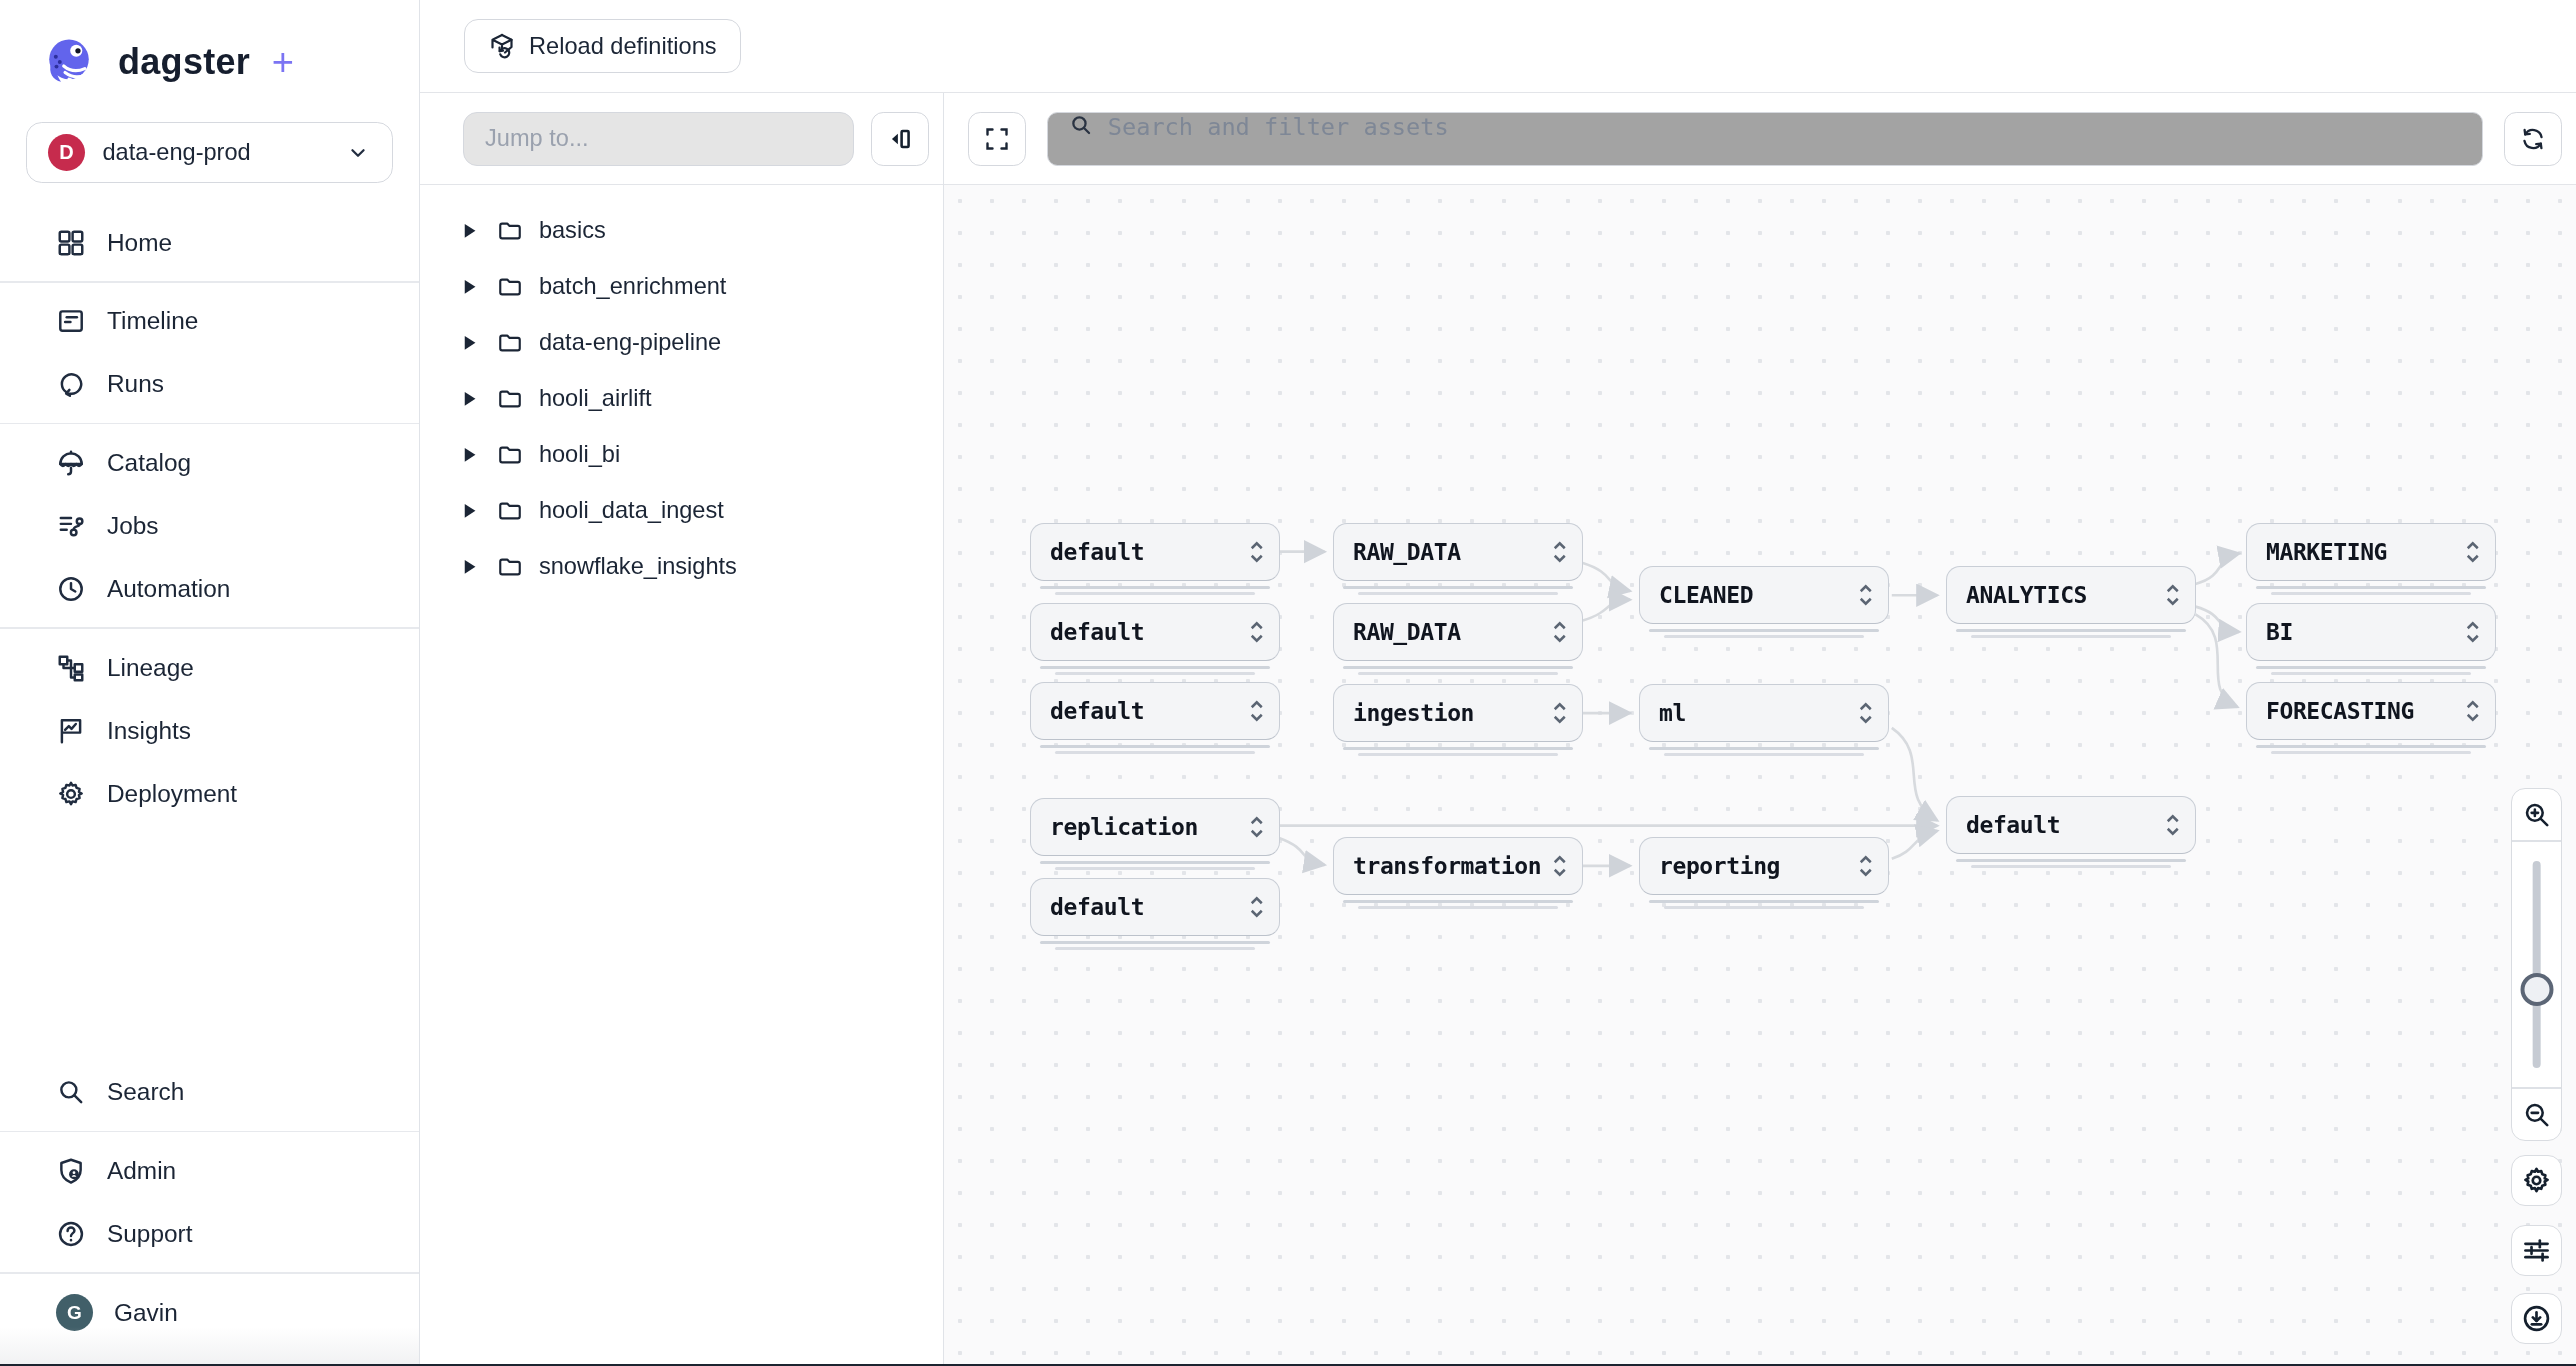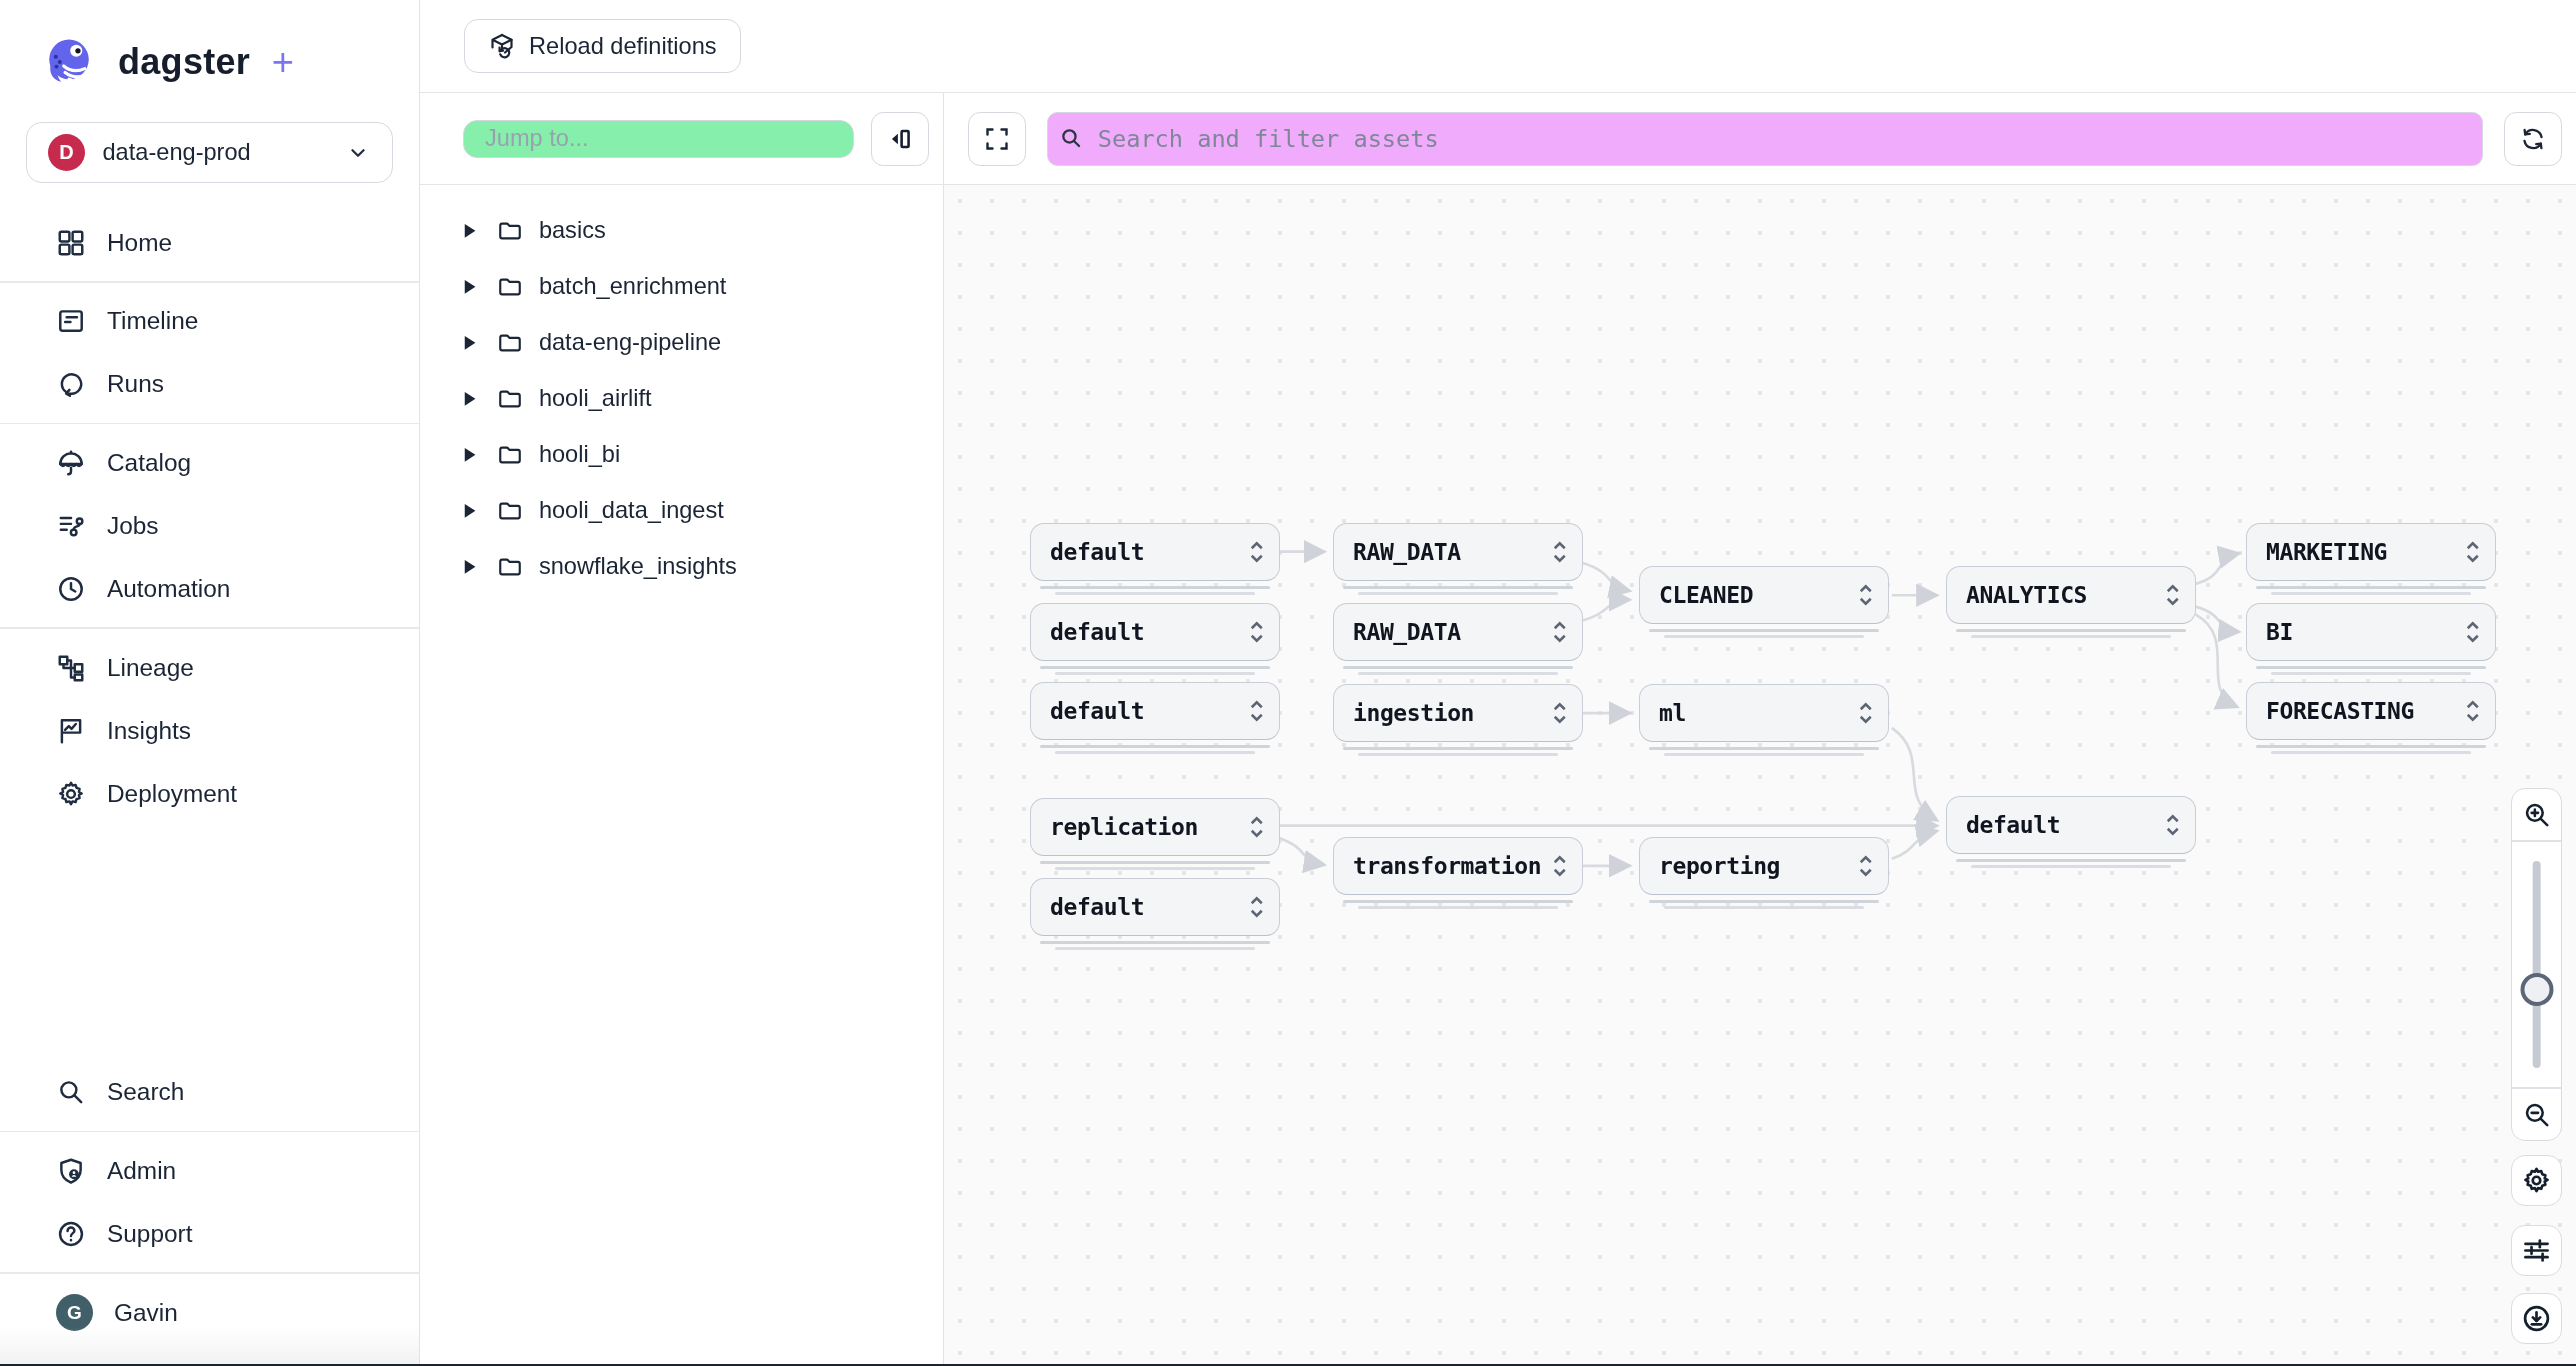--- a/index.html
+++ b/index.html
@@ -26,34 +26,34 @@
   .main{flex:1;display:flex;flex-direction:column;min-width:0}
   .header{height:93px;min-height:93px;border-bottom:1.7px solid #e3e5e9;display:flex;align-items:center;padding:0 26px 0 44px;background:#fff}
   .page-title{font-size:27px;font-weight:700;color:#0f1722;flex:1;letter-spacing:-0.2px}
   .reload-btn{height:54px;border:1.7px solid #d5d8de;border-radius:14px;background:#fff;display:flex;align-items:center;gap:13px;padding:0 23px;font-size:23.6px;font-weight:500;color:#1b2535;cursor:pointer}
 
   .content{flex:1;display:flex;min-height:0}
 
   
   .tree-panel{width:524px;min-width:524px;border-right:1.7px solid #e0e3e8;display:flex;flex-direction:column;background:#fff}
   .tree-toolbar{height:92px;min-height:92px;border-bottom:1.7px solid #e3e5e9;display:flex;align-items:center;gap:17.5px;padding:0 14px 0 43px}
-  .jump-input{flex:1;min-width:0;height:38px;border:1.7px solid #d5d8de;border-radius:14px;font-size:23.6px;padding:0 21px;color:#1b2535;outline:none;font-family:"Liberation Sans",sans-serif;background:#86efac}
+  .jump-input{flex:1;min-width:0;height:54px;border:1.7px solid #d5d8de;border-radius:14px;font-size:23.6px;padding:0 21px;color:#1b2535;outline:none;font-family:"Liberation Sans",sans-serif;background:#e5e5e5}
   .jump-input::placeholder{color:#9aa1ae}
   .collapse-btn{width:58px;height:54px;border:1.7px solid #d5d8de;border-radius:12.2px;background:#fff;display:flex;align-items:center;justify-content:center;cursor:pointer}
   .tree{padding-top:17.5px}
   .tree-row{height:56px;display:flex;align-items:center;padding-left:44px;cursor:pointer}
   .tree-caret{margin-right:21px}
   .tree-folder{margin-right:15.7px}
   .tree-label{font-size:23.6px;color:#1b2535}
 
   
   .graph-pane{flex:1;display:flex;flex-direction:column;min-width:0}
   .graph-toolbar{height:92px;min-height:92px;border-bottom:1.7px solid #e3e5e9;background:#fff;display:flex;align-items:center;gap:21px;padding:0 14px 0 24.4px}
   .sq-btn{width:58px;height:54px;border:1.7px solid #d5d8de;border-radius:12.2px;background:#fff;display:flex;align-items:center;justify-content:center;cursor:pointer}
-  .asset-search{flex:1;min-width:0;height:54px;border:1.7px solid #d5d8de;border-radius:10.5px;display:flex;align-items:center;gap:14px;padding:0 11px;background:#f0abfc}
+  .asset-search{flex:1;min-width:0;height:54px;border:1.7px solid #d5d8de;border-radius:10.5px;display:flex;align-items:flex-start;gap:14px;padding:0 21px;background:#a3a3a3}
   .asset-search input{border:none;outline:none;flex:1;min-width:0;font-family:"DejaVu Sans Mono",monospace;font-size:23.6px;color:#1b2535;background:transparent}
   .asset-search input::placeholder{color:#7e8796}
   .mat-btn{height:54px;background:#131b28;border-radius:12.2px;display:flex;align-items:stretch;color:#fff;cursor:pointer;overflow:hidden}
   .mat-main{display:flex;align-items:center;gap:15px;padding:0 23px;font-size:23.6px;font-weight:500}
   .mat-divider{width:1.7px;background:rgba(255,255,255,.26)}
   .mat-caret{display:flex;align-items:center;padding:0 21px}
 
   .canvas{flex:1;position:relative;background:#fafafb;background-image:radial-gradient(circle,#e3e5e9 2.1px,transparent 2.2px);background-size:32px 32px;overflow:hidden}
   .edges{position:absolute;left:0;top:0;z-index:1}
 

